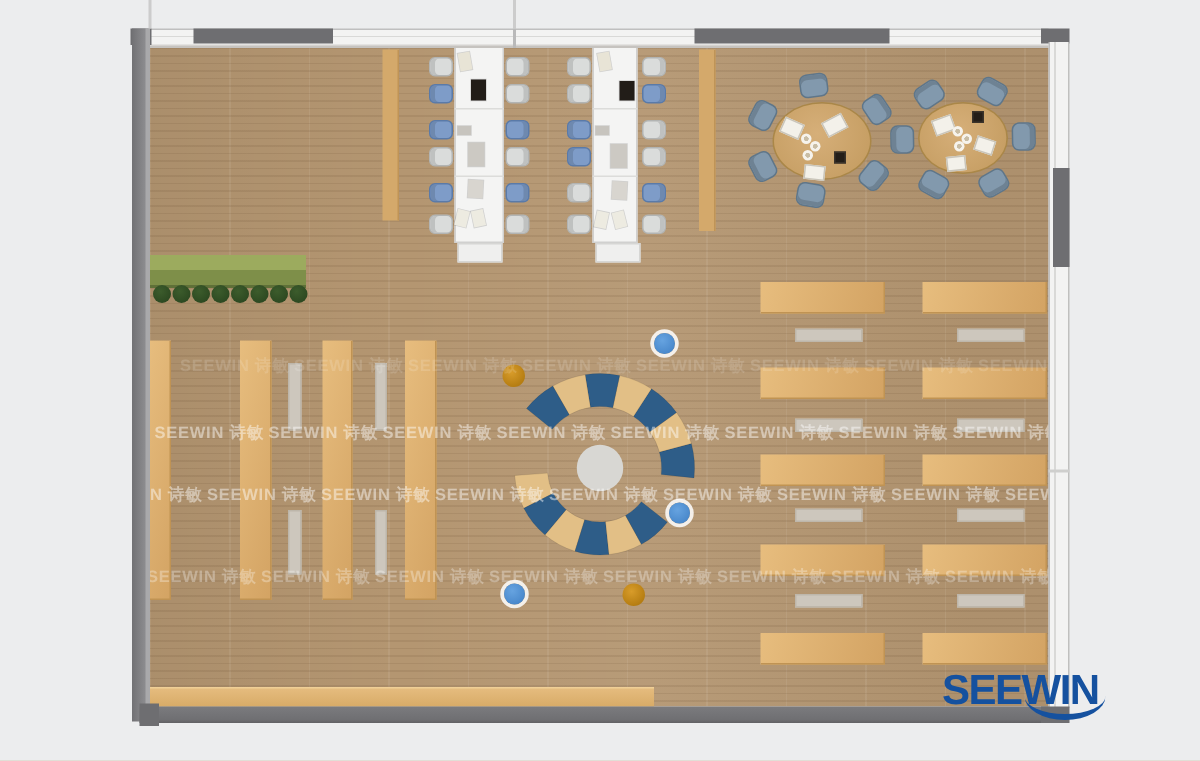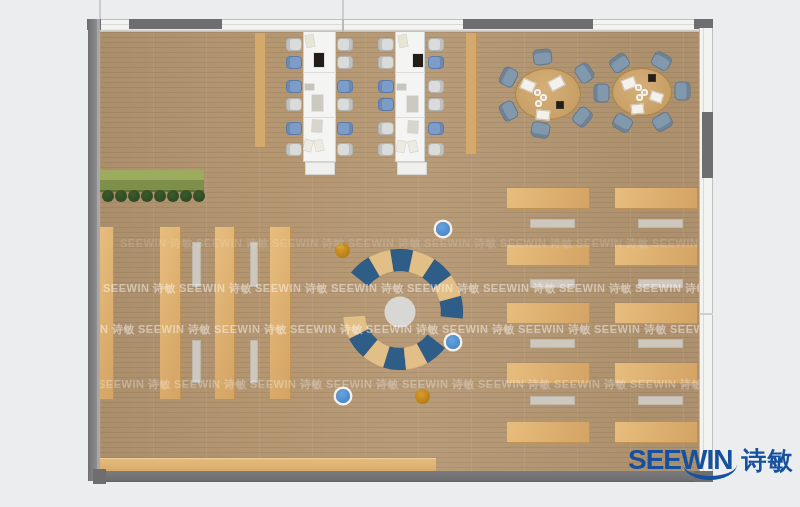--- a/index.html
+++ b/index.html
@@ -226,15 +226,14 @@
   <div class="abs win-band-right" style="left:699px;top:28px;width:14px;height:444px;"></div>
   <div class="abs" style="left:699px;top:313px;width:14px;height:2px;background:#cfcfcd;"></div>
   <div class="abs wall-dark" style="left:702px;top:112px;width:11px;height:66px;"></div>
   <div class="abs wall-dark" style="left:694px;top:471px;width:19px;height:11px;"></div>
   <div class="abs ext-line" style="left:99px;top:0;width:2px;height:19px;"></div>
   <div class="abs ext-line" style="left:342px;top:0;width:2px;height:19px;"></div>
 
   <div id="logo" class="abs">
     <span class="en">SEEWIN</span>
     <span class="swoosh"></span>
-    <span class="cn">诗敏</span>
   </div>
 </div>
 
 </body></html>

